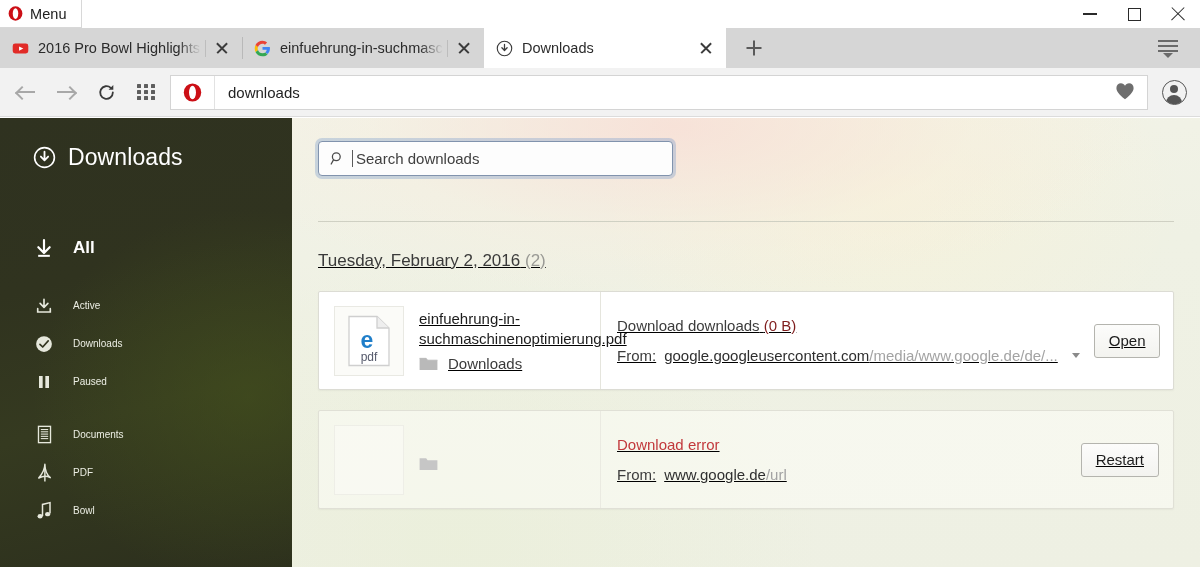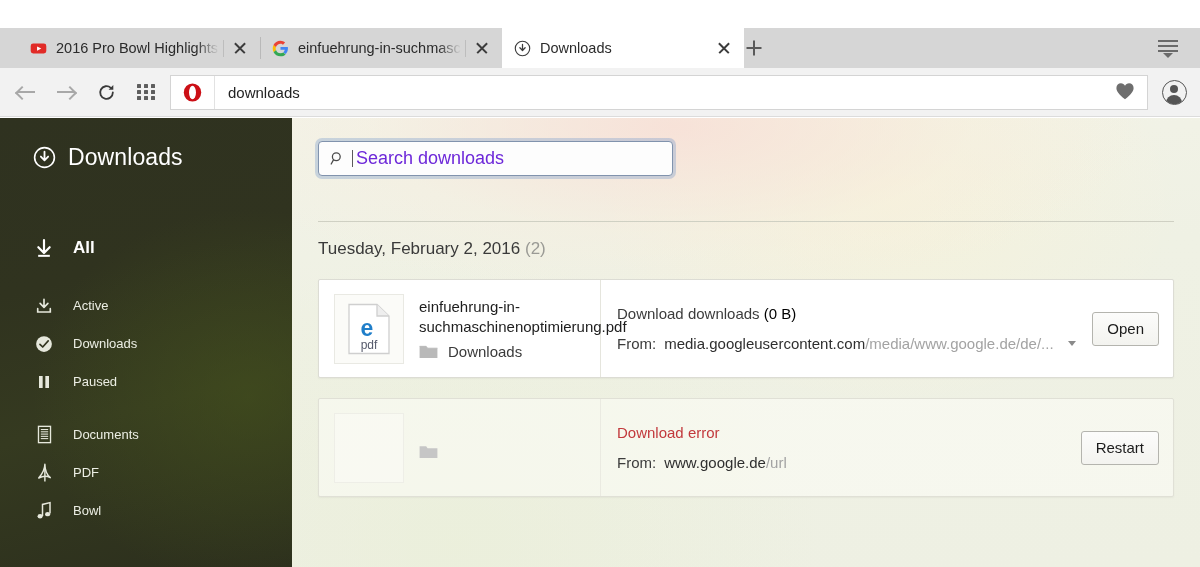--- a/index.html
+++ b/index.html
@@ -39,21 +39,21 @@
     width: 18px; height: 1.4px; background: #2a2a2a; transform-origin: center;
   }
   .win-close::before { transform: translate(-50%,-50%) rotate(45deg); }
   .win-close::after  { transform: translate(-50%,-50%) rotate(-45deg); }
 
   
   .tabbar {
     position: absolute; top: 28px; left: 0; width: 1200px; height: 40px;
     background: #d6d6d6;
   }
-  .tabs { position: absolute; left: 18px; top: 0; height: 40px; display: flex; align-items: center; }
+  .tabs { position: absolute; left: 0; top: 0; height: 40px; display: flex; align-items: center; }
   .tab {
     position: relative; height: 40px; width: 242px;
     display: flex; align-items: center;
     padding: 0 6px 0 12px;
     background: #d6d6d6;
   }
   .tab.active { background: #ffffff; }
   .tab + .tab::before {
     content: ""; position: absolute; left: 0; top: 9px; bottom: 9px; width: 1px; background: #b9b9b9;
   }
@@ -181,46 +181,46 @@
     display: flex; align-items: center; gap: 12px;
   }
   .sb-title-text { font-size: 23px; color: #ffffff; letter-spacing: .1px; }
   .dl-circle { width: 23px; height: 23px; position: relative; }
   .sb-list { position: absolute; left: 33px; top: 108px; right: 0; }
   .sb-item {
     display: flex; align-items: center; height: 35px; gap: 18px; margin-bottom: 3px;
   }
   .sb-item.primary { height: 44px; margin-bottom: 18px; align-items: center; }
   .sb-ico { width: 22px; display: flex; align-items: center; justify-content: center; flex: 0 0 22px; }
-  .sb-label { font-size: 13px; color: #eceee4; }
+  .sb-label { font-size: 10px; color: #eceee4; }
   .sb-item.primary .sb-label { font-size: 17px; font-weight: bold; color: #ffffff; }
   .sb-gap { height: 15px; }
 
   
   .content { position: absolute; left: 292px; top: 0; right: 0; height: 449px; }
   .search-row { position: absolute; left: 26px; top: 23px; right: 26px; height: 38px; }
   .search-box {
     position: absolute; left: 0; top: 0; width: 355px; height: 35px;
     background: #fdfdfd; border: 1px solid #8193ad; border-radius: 4px;
     box-shadow: 0 0 0 3px rgba(128,160,205,.38);
     display: flex; align-items: center; padding-left: 11px;
   }
   .mag { width: 15px; height: 15px; flex: 0 0 15px; }
   .caret-bar { width: 1px; height: 17px; background: #5a5a5a; margin: 0 0 0 7px; }
-  .search-ph { font-size: 18px; color: #6d28d9; padding-left: 3px; }
+  .search-ph { font-size: 15px; color: #404040; padding-left: 3px; }
   .clear-btn {
     position: absolute; right: 0; top: 0; height: 33px; padding: 0 14px;
     display: flex; align-items: center; justify-content: center;
     font-size: 14.5px; color: #1c1c1c;
     background: linear-gradient(to bottom, #fbfbfa 0%, #f2f2ee 100%);
     border: 1px solid #b4b4ae; border-radius: 3px;
     box-shadow: 0 1px 1px rgba(0,0,0,.05);
   }
   .divider { position: absolute; left: 26px; right: 26px; top: 103px; height: 1px; background: #cfd0c3; }
-  .list-area { position: absolute; left: 26px; right: 26px; top: 121px; }
+  .list-area { position: absolute; left: 26px; right: 26px; top: 133px; text-decoration: underline; }
   .date-line { font-size: 17px; color: #3a3a3a; }
   .date-line .count { color: #9a9a95; }
 
   .dl-row {
     margin-top: 20px; height: 99px;
     display: flex; align-items: stretch;
     border: 1px solid #dcdcd4; border-radius: 2px;
     background: #ffffff;
     box-shadow: 0 1px 2px rgba(0,0,0,.045);
   }
@@ -239,21 +239,21 @@
   .pdf-ico { width: 46px; height: 52px; position: relative; }
   .dl-meta { display: flex; flex-direction: column; justify-content: center; gap: 7px; }
   .fname { font-size: 15px; color: #1d1d1d; line-height: 1.32; max-width: 180px; }
   .folder-line { display: flex; align-items: center; gap: 10px; }
   .folder-ico { width: 19px; height: 15px; flex: 0 0 19px; }
   .folder-name { font-size: 15px; color: #3b3b3b; }
 
   .dl-right { flex: 1 1 auto; position: relative; display: flex; align-items: center; padding: 0 14px 0 16px; }
   .dl-info { display: flex; flex-direction: column; gap: 13px; flex: 1 1 auto; min-width: 0; }
   .status { font-size: 15px; color: #3c3c3c; }
-  .status .size { color: #000000; }
+  .status .size { color: #7f1d1d; }
   .status.error { color: #c2393c; }
   .from-line { display: flex; align-items: baseline; gap: 8px; min-width: 0; }
   .from-lbl { font-size: 15px; color: #3c3c3c; flex: 0 0 auto; }
   .from-url { font-size: 15px; color: #2f2f2f; white-space: nowrap; overflow: hidden; }
   .from-url .path { color: #a3a3a3; }
   .url-caret {
     width: 0; height: 0; margin-left: 6px; flex: 0 0 auto;
     border-left: 4.5px solid transparent; border-right: 4.5px solid transparent; border-top: 5px solid #8a8a8a;
     align-self: center;
   }
@@ -264,20 +264,43 @@
     font-size: 15px; color: #1c1c1c;
     background: linear-gradient(to bottom, #fcfcfb 0%, #f3f3ef 100%);
     border: 1px solid #b4b4ae; border-radius: 3px;
   }
 </style>
 </head>
 <body>
 
 <div id="app">
 
+  <div class="titlebar">
+    <div class="menu-btn">
+      <span class="opera-logo-small">
+        <svg width="15" height="15" viewBox="0 0 24 24">
+          <ellipse cx="12" cy="12" rx="11" ry="11.5" fill="#cc0f16"></ellipse>
+          <ellipse cx="12" cy="12" rx="4.4" ry="8.6" fill="#ffffff"></ellipse>
+        </svg>
+      </span>
+      <span class="menu-label">Menu</span>
+    </div>
+
+    <div class="win-controls">
+      <div class="win-btn">
+          <span class="win-min"></span>
+        </div>
+      <div class="win-btn">
+          <span class="win-max"></span>
+        </div>
+      <div class="win-btn">
+          <span class="win-close"></span>
+        </div>
+    </div>
+  </div>
 
   <div class="tabbar">
     <div class="tabs">
 
       <div class="tab">
         <span class="tab-fav">
           <svg width="17" height="17" viewBox="0 0 24 24">
             <rect x="1" y="5" width="22" height="14" rx="3.5" fill="#e12b27"></rect>
             <polygon points="10,9 16,12 10,15" fill="#ffffff"></polygon>
           </svg>
@@ -532,21 +555,21 @@
           </div>
           <div class="dl-right">
             <div class="dl-info">
               <div class="status">
                 <span>Download downloads</span>
                 <span class="size">(0 B)</span>
               </div>
               <div class="from-line">
                 <span class="from-lbl">From:</span>
                 <span class="from-url">
-                  <span>media.googleusercontent.com</span><span class="path">/media/www.google.de/de/...</span>
+                  <span>google.googleusercontent.com</span><span class="path">/media/www.google.de/de/...</span>
                 </span>
                 <span class="url-caret"></span>
               </div>
             </div>
             <div class="action-btn">Open</div>
           </div>
         </div>
 
         <div class="dl-row errored">
           <div class="dl-left">

